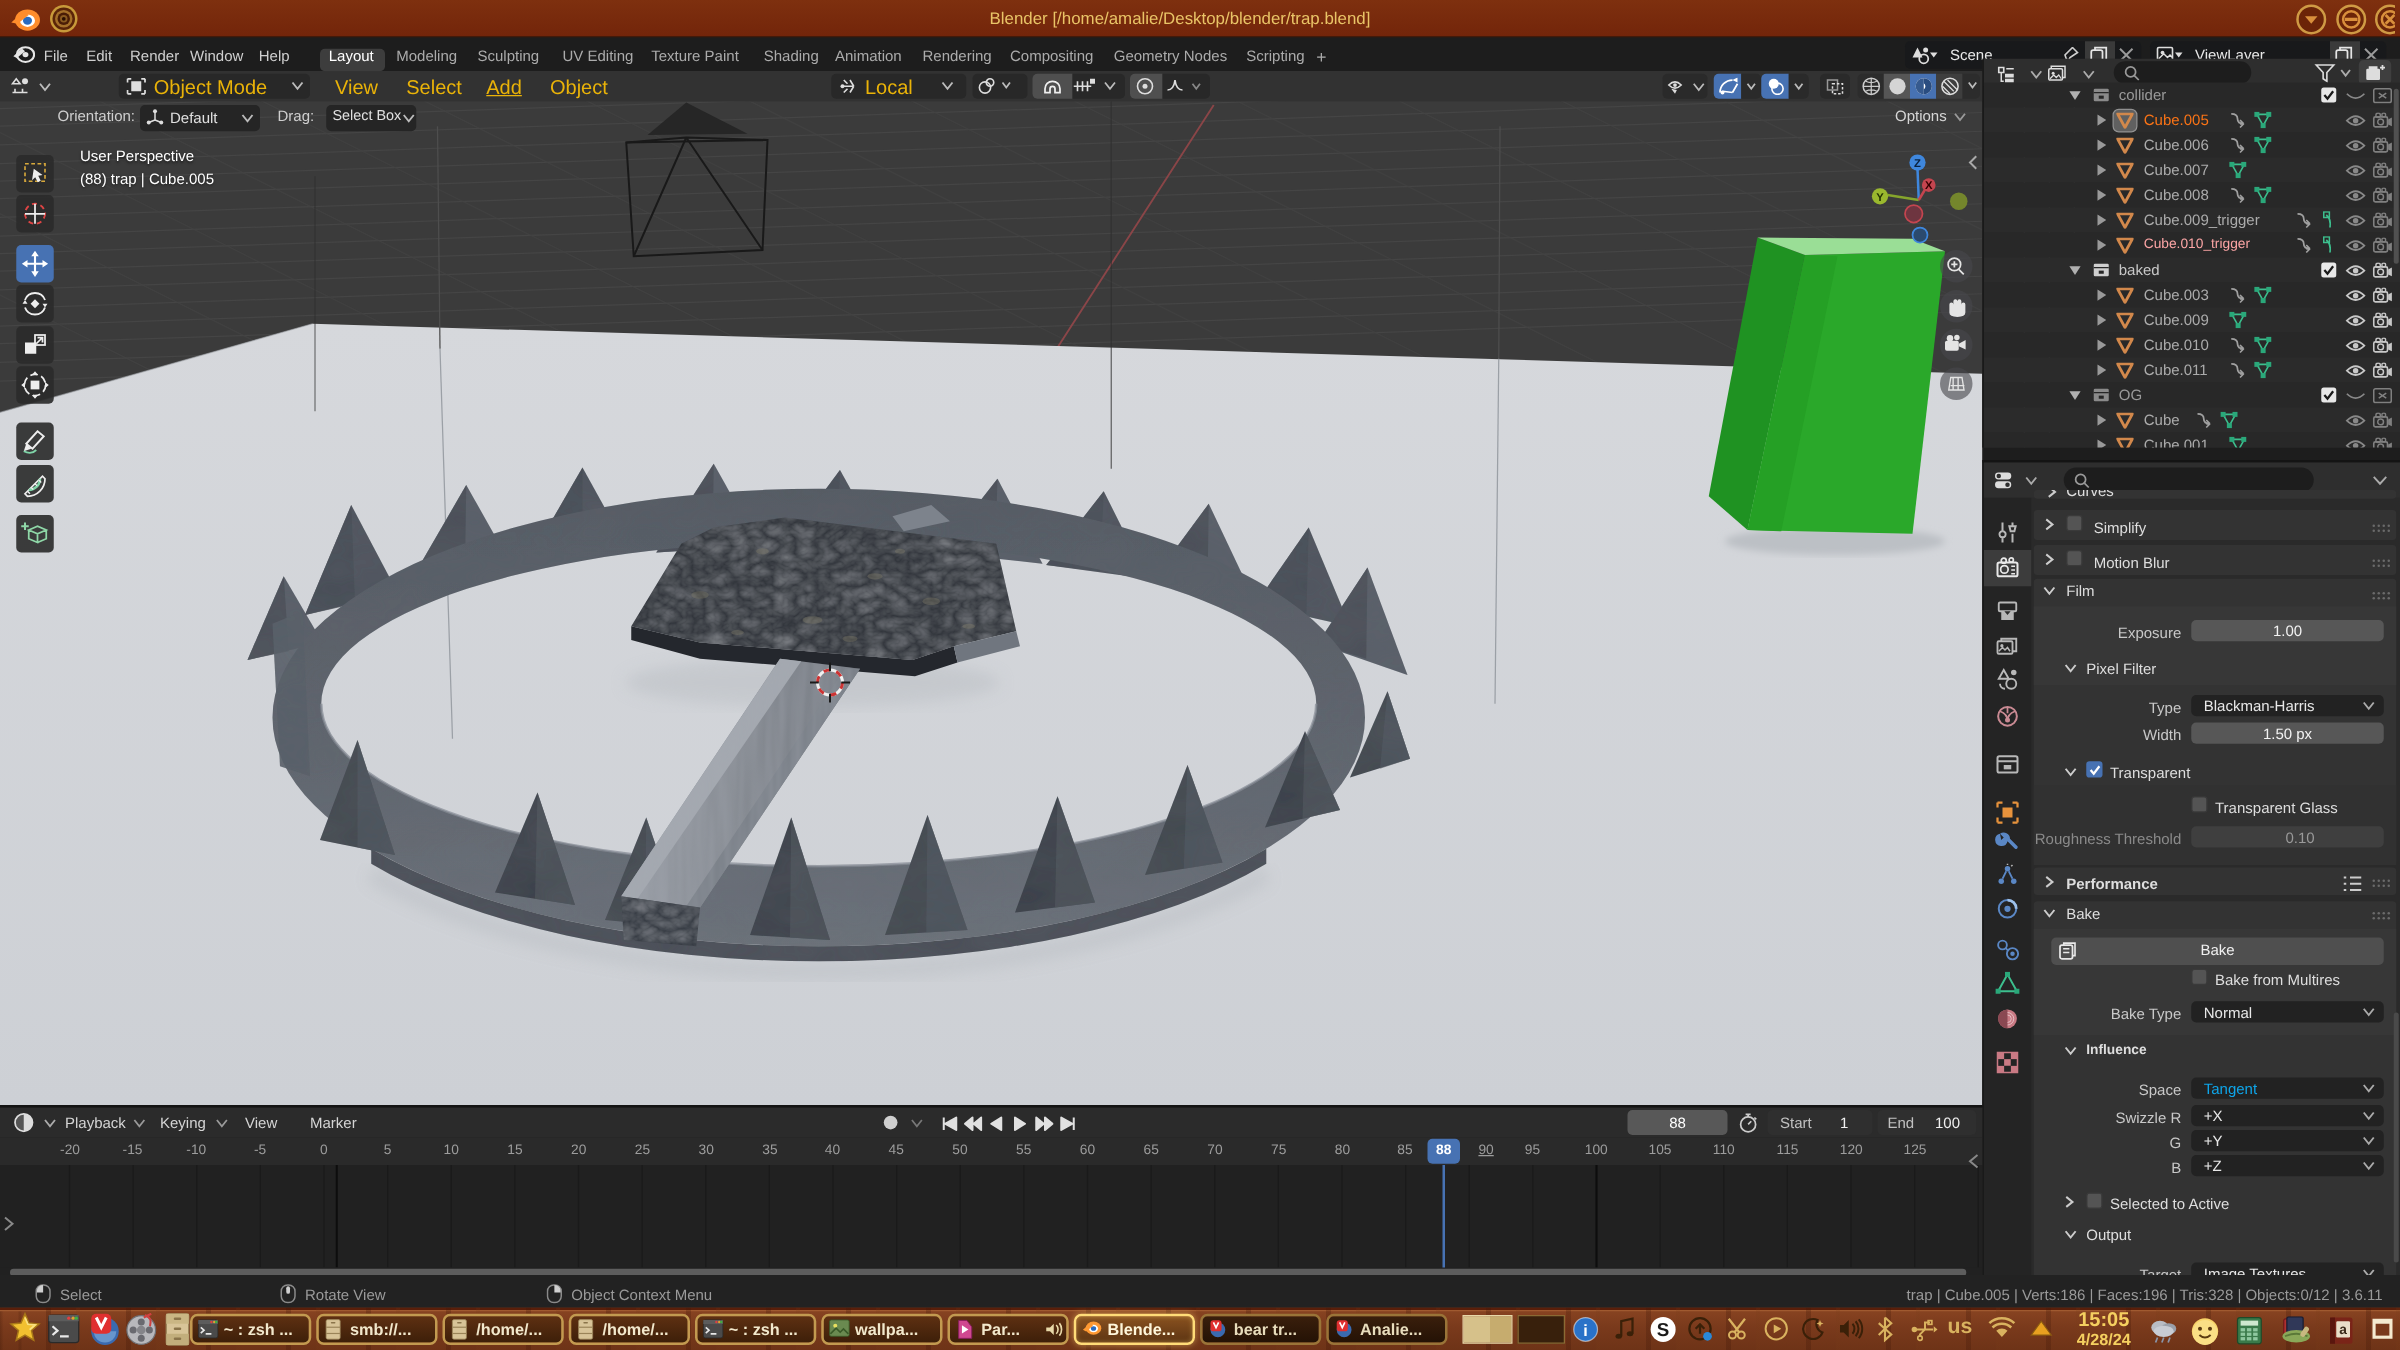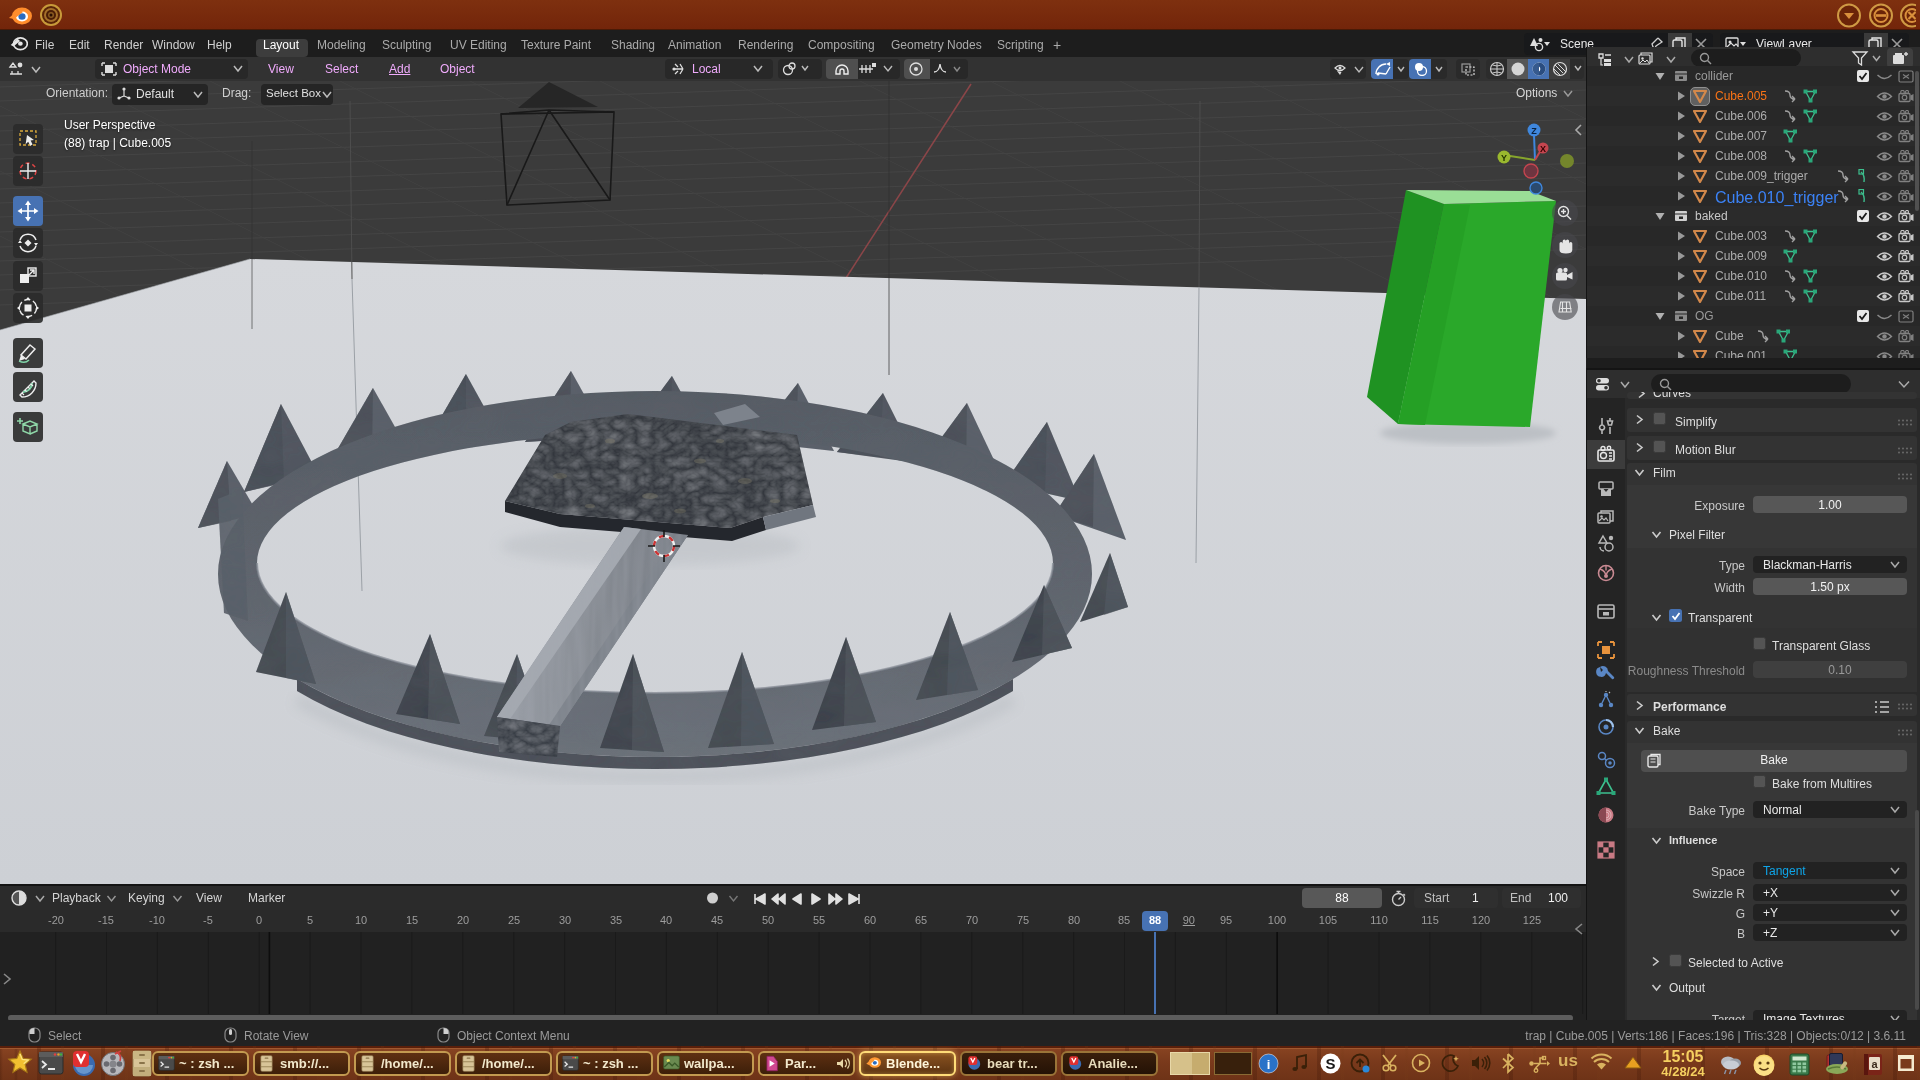--- a/index.html
+++ b/index.html
@@ -18,20 +18,21 @@
   <path d="M1 15 L11 6 L15 9 L6 16 Z" fill="#ff8d2c"></path>
  </svg>
  <svg class="abs" style="left:39px;top:3px;" width="24" height="24" viewBox="0 0 24 24">
   <circle cx="12" cy="12" r="11" fill="#c89a3a"></circle>
         <circle cx="12" cy="12" r="9" fill="#5a2408"></circle>
   <circle cx="12" cy="12" r="7" fill="#a5702a"></circle>
         <circle cx="12" cy="12" r="5" fill="#4a1c06"></circle>
   <circle cx="12" cy="12" r="3" fill="#8a5a20"></circle>
         <circle cx="12" cy="12" r="1.5" fill="#2a0e02"></circle>
  </svg>
+ <div class="txt" style="left:0;top:7px;width:1888px;text-align:center;font-size:13.5px;color:#e9c467;">Blender [/home/amalie/Desktop/blender/trap.blend]</div>
  <svg class="abs" style="left:1836px;top:3px;" width="80" height="25" viewBox="0 0 80 25">
   <circle cx="13" cy="12.5" r="11" fill="#6b2408" stroke="#cf9a44" stroke-width="2"></circle>
   <path d="M8 10 L18 10 L13 16 Z" fill="#d98f3c"></path>
   <circle cx="45" cy="12.5" r="11" fill="#6b2408" stroke="#cf9a44" stroke-width="2"></circle>
   <circle cx="45" cy="12.5" r="6.5" fill="none" stroke="#d98f3c" stroke-width="2"></circle>
   <rect x="40" y="11.2" width="10" height="2.6" fill="#d98f3c"></rect>
   <circle cx="76" cy="12.5" r="11" fill="#6b2408" stroke="#cf9a44" stroke-width="2"></circle>
   <circle cx="76" cy="12.5" r="6.5" fill="none" stroke="#d98f3c" stroke-width="2"></circle>
   <path d="M72.5 9 L79.5 16 M79.5 9 L72.5 16" stroke="#d98f3c" stroke-width="2.2"></path>
  </svg>
@@ -311,21 +312,21 @@
  <path d="M1559.5,169 v-6.5 a1.6,1.6 0 0 1 3.2,0 v-2.5 a1.6,1.6 0 0 1 3.2,0 v0 a1.6,1.6 0 0 1 3.2,0 v2.5 a1.6,1.6 0 0 1 3.2,0 v6.5 q0,3.5 -6.4,3.5 q-6.4,0 -6.4,-3.5 Z" fill="#e4e4e4" stroke="none"></path>
  <rect x="1556" y="191.5" width="11" height="8" rx="1.5" fill="#e4e4e4" stroke="none"></rect>
           <circle cx="1560" cy="189.5" r="2.6" fill="#e4e4e4" stroke="none"></circle>
           <circle cx="1565.5" cy="189" r="2.2" fill="#e4e4e4" stroke="none"></circle>
           <polygon points="1567,194 1572.5,191 1572.5,198.5 1567,196" fill="#e4e4e4" stroke="none"></polygon>
  <path d="M1559,231 l1.6,-10 h9 l1.6,10 Z M1560.5,227.5 h11 M1562.5,221 v10 M1566.5,221 v10" stroke-width="1.1"></path>
 </g>
 <path d="M1581,44 l-5,5 l5,5" stroke="#aaa" stroke-width="1.6" fill="none"></path>
 </svg>
 
-<div class="abs" style="left:0;top:0;width:1586px;height:24px;background:#323232;color:#f0abfc;font-size:12px;">
+<div class="abs" style="left:0;top:0;width:1586px;height:24px;background:#323232;color:#eab308;font-size:16px;">
  <svg class="abs" style="left:8px;top:4px" width="34" height="16" viewBox="0 0 34 16">
   <path d="M2 13 h12 M4 13 v-3 m6 3 v-3 m-8 -4 l3 -4 l3 4 Z" stroke="#ddd" stroke-width="1.3" fill="none"></path>
           <circle cx="12" cy="4" r="2.4" fill="#ddd"></circle>
   <path d="M24 6 l4 5 l4 -5" stroke="#bbb" stroke-width="1.5" fill="none"></path>
  </svg>
  <div class="abs" style="left:95px;top:2px;width:153px;height:20px;background:#282828;border-radius:4px;"></div>
  <svg class="abs" style="left:101px;top:5px" width="16" height="14" viewBox="0 0 16 14">
   <rect x="4" y="3" width="8" height="8" fill="#ddd"></rect>
           <path d="M1 1 h3 M1 1 v3 M15 1 h-3 M15 1 v3 M1 13 h3 M1 13 v-3 M15 13 h-3 M15 13 v-3" stroke="#ddd" stroke-width="1.4"></path>
  </svg>
@@ -690,21 +691,21 @@
         <circle cx="9" cy="1.9" r="1.5" fill="none" stroke="#808080" stroke-width="1.1"></circle>
         <circle cx="6.5" cy="7.5" r="2.3" fill="none" stroke="#808080" stroke-width="1.2"></circle>
         <polygon points="12.5,5.5 15.5,4 15.5,11 12.5,9.5" fill="#808080"></polygon>
       </svg>
       <svg class="abs" style="left:90px;top:144px" width="8" height="10" viewBox="0 0 8 10">
         <polygon points="1,0.5 8,5 1,9.5" fill="#999"></polygon>
       </svg>
       <svg class="abs" style="left:106px;top:143px" width="14" height="13" viewBox="0 0 14 13">
         <path d="M1 1 h12 l-6 11 Z" fill="none" stroke="#d2884b" stroke-width="2.2" stroke-linejoin="round"></path>
       </svg>
-      <div class="txt" style="left:128px;top:142px;font-size:16px;color:#3b82f6;">Cube.010_trigger</div>
+      <div class="txt" style="left:128px;top:142px;font-size:11px;color:#fca5a5;">Cube.010_trigger</div>
       <svg class="abs" style="left:249.2px;top:142px" width="16" height="14" viewBox="0 0 16 14">
         <path d="M2 2 q5 0 5 4 t5 4 h-3 m3 0 l-3 3 m3 -3 l-3 -3" fill="none" stroke="#a0a0a0" stroke-width="1.4"></path>
       </svg>
       <svg class="abs" style="left:269.2px;top:142px" width="12" height="14" viewBox="0 0 12 14">
         <path d="M5 3 q4 3 3 10" fill="none" stroke="#3dbf8e" stroke-width="1.4"></path>
         <rect x="3" y="0.5" width="4.5" height="4.5" fill="none" stroke="#3dbf8e" stroke-width="1.2"></rect>
       </svg>
       <svg class="abs" style="left:289px;top:143px" width="17" height="13" viewBox="0 0 17 13">
         <path d="M1.5 6.5 q7 -7 14 0 q-7 7 -14 0 Z" fill="none" stroke="#888888" stroke-width="1.4"></path>
         <circle cx="8.5" cy="6.5" r="2.2" fill="#888888"></circle>

